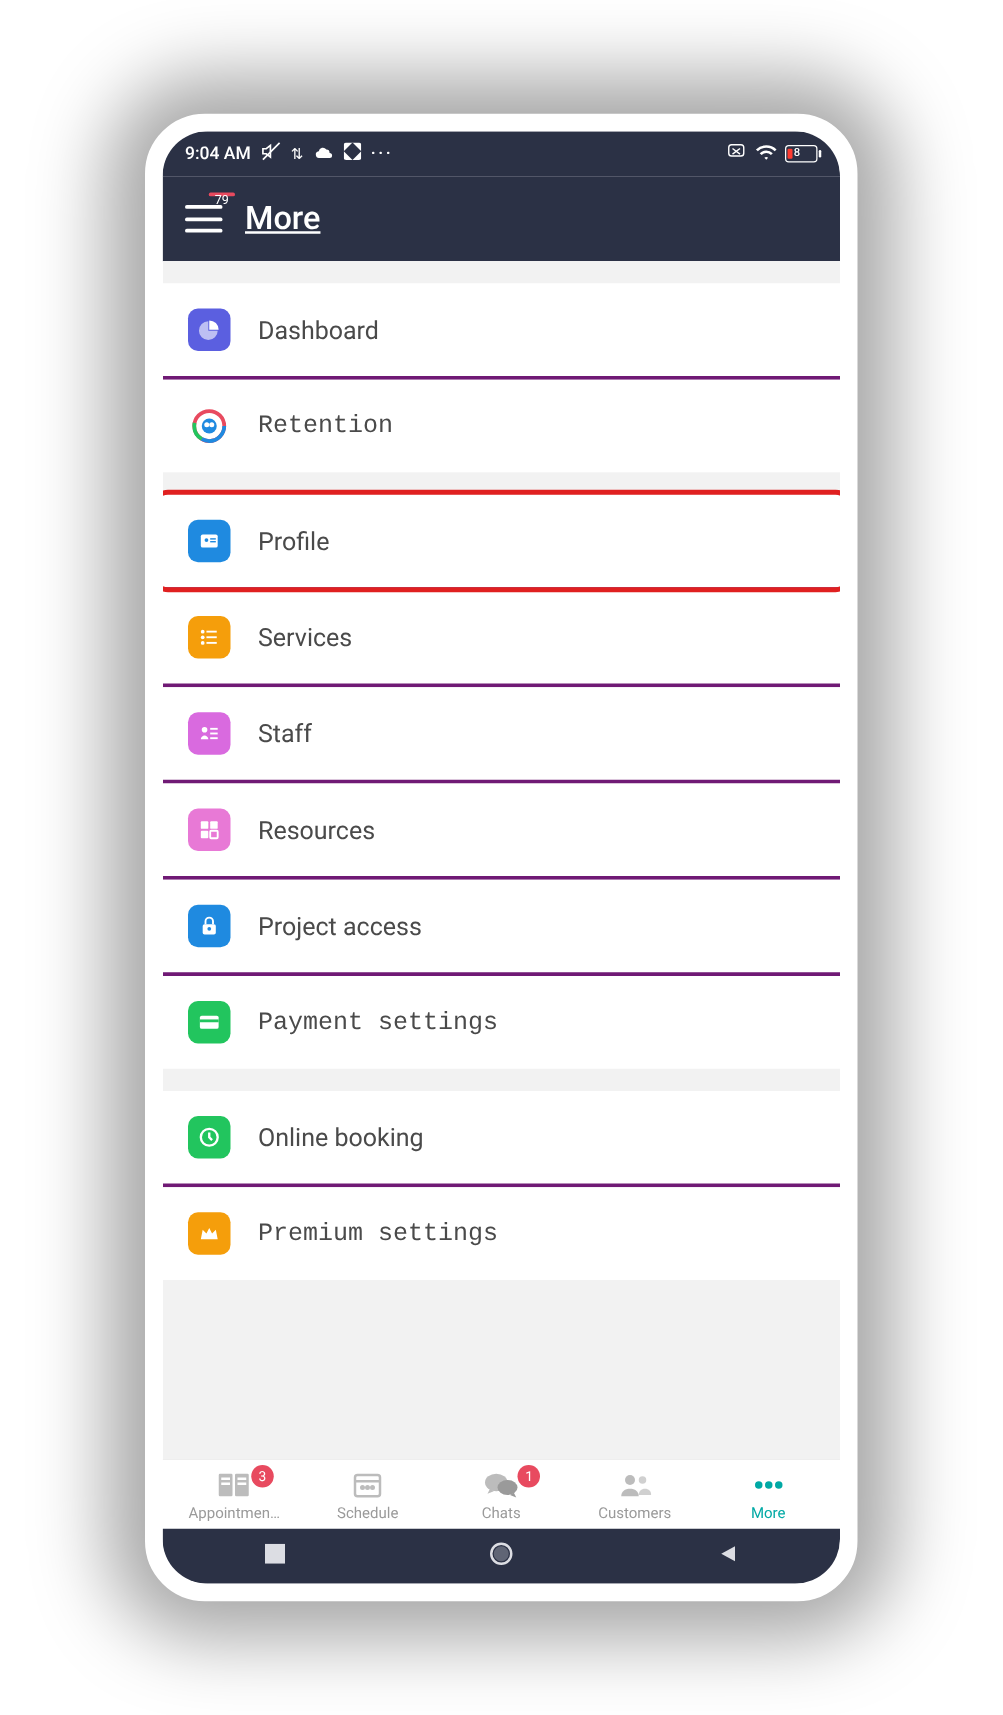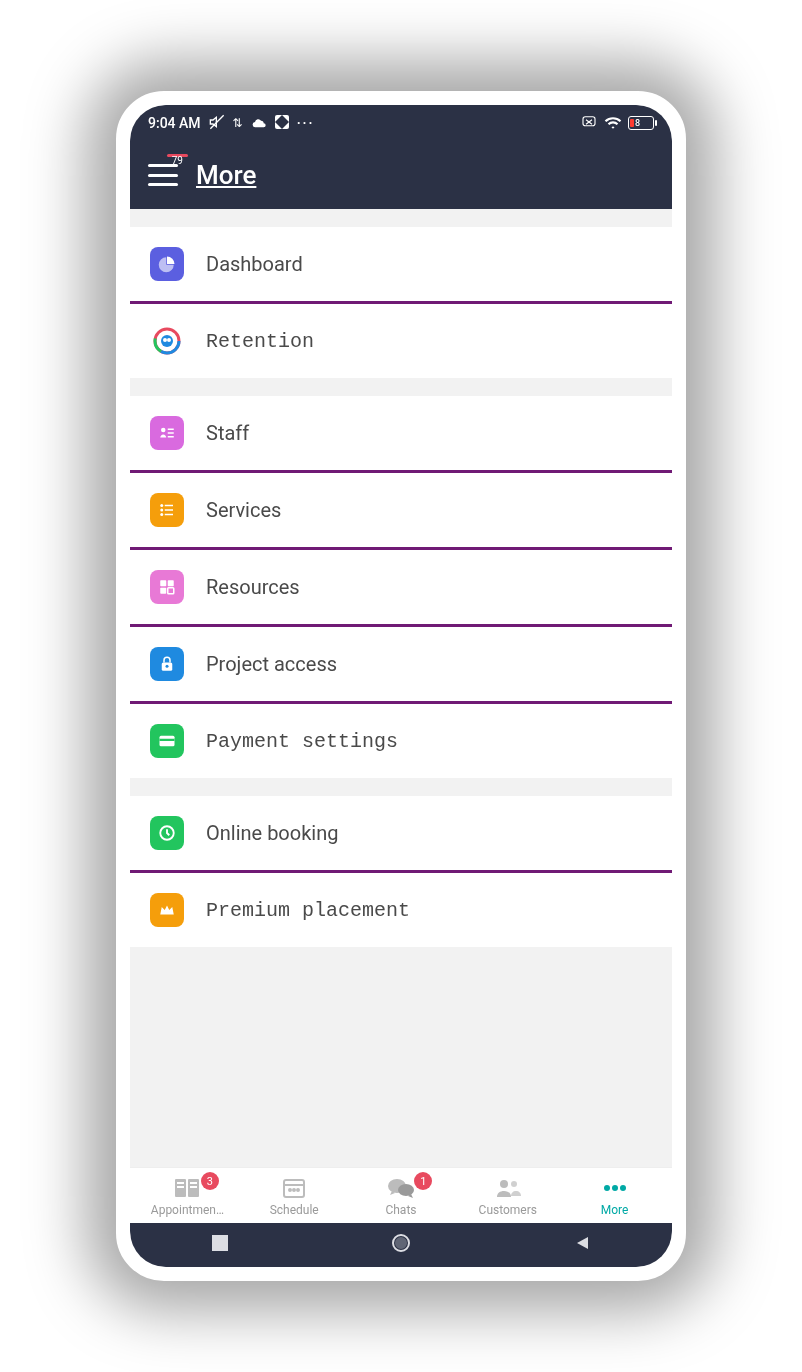--- a/index.html
+++ b/index.html
@@ -245,46 +245,58 @@
                 <circle cx="17" cy="14" r="2" fill="#fff"></circle>
               </svg>
           </div>
           <span class="menu-label">Retention</span>
         </div>
       </div>
 
       <div class="section-gap"></div>
 
       <div class="group" style="position:relative;">
-        <div class="menu-item">
-          <div class="icon-box" style="background:#d96adf">
-            <svg width="18" height="18" viewBox="0 0 24 24" fill="#fff">
-                <circle cx="7" cy="8" r="3"></circle>
-                <path d="M3 18c0-2 2-4 4-4s4 2 4 4"></path>
-                <rect x="13" y="6" width="8" height="2"></rect>
-                <rect x="13" y="11" width="8" height="2"></rect>
-                <rect x="13" y="16" width="8" height="2"></rect>
-              </svg>
-          </div>
-          <span class="menu-label">Staff</span>
+        <div class="menu-item" style="position:relative;">
+          <div class="highlight" style="top:-4px;left:-10px;right:-10px;bottom:-4px;"></div>
+          <div class="icon-box" style="background:#1f8ae0">
+            <svg width="18" height="18" viewBox="0 0 24 24" fill="#fff">
+                <rect x="3" y="5" width="18" height="14" rx="2"></rect>
+                <circle cx="9" cy="11" r="2" fill="#1f8ae0"></circle>
+                <rect x="13" y="9" width="6" height="1.5" fill="#1f8ae0"></rect>
+                <rect x="13" y="12" width="6" height="1.5" fill="#1f8ae0"></rect>
+              </svg>
+          </div>
+          <span class="menu-label">Profile</span>
         </div>
         <div class="menu-item">
           <div class="icon-box" style="background:#f59e0b">
             <svg width="18" height="18" viewBox="0 0 24 24" fill="#fff">
                 <circle cx="5" cy="6" r="2"></circle>
                 <rect x="9" y="5" width="11" height="2"></rect>
                 <circle cx="5" cy="12" r="2"></circle>
                 <rect x="9" y="11" width="11" height="2"></rect>
                 <circle cx="5" cy="18" r="2"></circle>
                 <rect x="9" y="17" width="11" height="2"></rect>
               </svg>
           </div>
           <span class="menu-label">Services</span>
         </div>
         <div class="menu-item">
+          <div class="icon-box" style="background:#d96adf">
+            <svg width="18" height="18" viewBox="0 0 24 24" fill="#fff">
+                <circle cx="7" cy="8" r="3"></circle>
+                <path d="M3 18c0-2 2-4 4-4s4 2 4 4"></path>
+                <rect x="13" y="6" width="8" height="2"></rect>
+                <rect x="13" y="11" width="8" height="2"></rect>
+                <rect x="13" y="16" width="8" height="2"></rect>
+              </svg>
+          </div>
+          <span class="menu-label">Staff</span>
+        </div>
+        <div class="menu-item">
           <div class="icon-box" style="background:#e879d6">
             <svg width="18" height="18" viewBox="0 0 24 24" fill="#fff">
                 <rect x="3" y="3" width="8" height="8" rx="1"></rect>
                 <rect x="13" y="3" width="8" height="8" rx="1"></rect>
                 <rect x="3" y="13" width="8" height="8" rx="1"></rect>
                 <rect x="13" y="13" width="8" height="8" rx="1" fill="none" stroke="#fff" stroke-width="2"></rect>
               </svg>
           </div>
           <span class="menu-label">Resources</span>
         </div>
@@ -320,21 +332,21 @@
               </svg>
           </div>
           <span class="menu-label">Online booking</span>
         </div>
         <div class="menu-item">
           <div class="icon-box" style="background:#f59e0b">
             <svg width="18" height="18" viewBox="0 0 24 24" fill="#fff">
                 <path d="M3 18h18l-2-10-4 4-3-6-3 6-4-4-2 10z"></path>
               </svg>
           </div>
-          <span class="menu-label">Premium placement</span>
+          <span class="menu-label">Premium settings</span>
         </div>
       </div>
     </div>
 
     <div class="bottom-nav">
       <div class="nav-item">
         <div class="nav-icon">
           <svg width="26" height="22" viewBox="0 0 26 22" fill="#bcbcbc">
               <rect x="1" y="2" width="11" height="18" rx="1"></rect>
               <rect x="14" y="2" width="11" height="18" rx="1"></rect>

